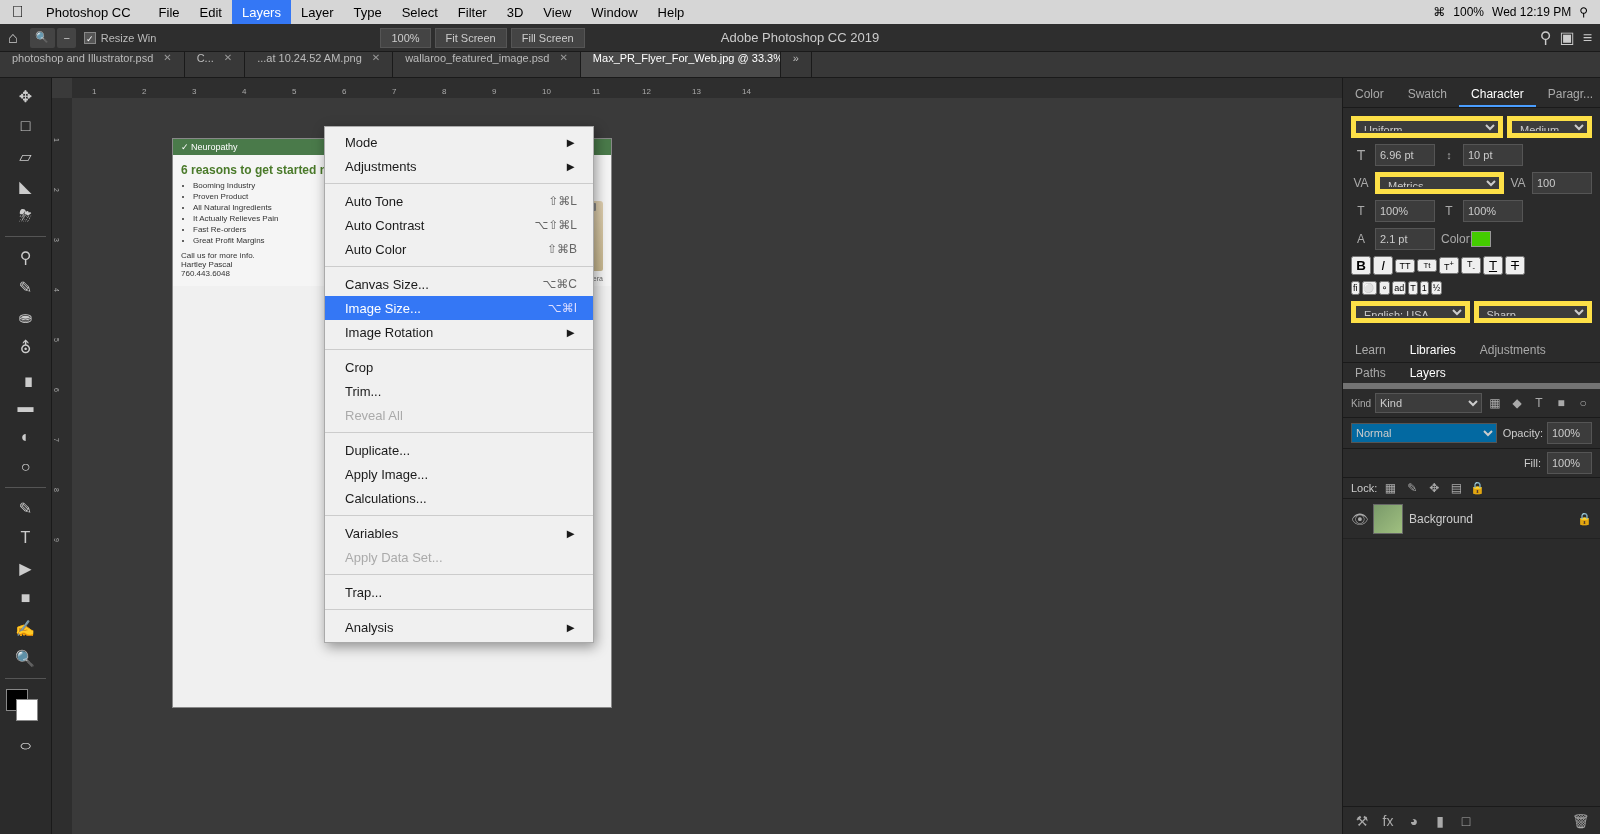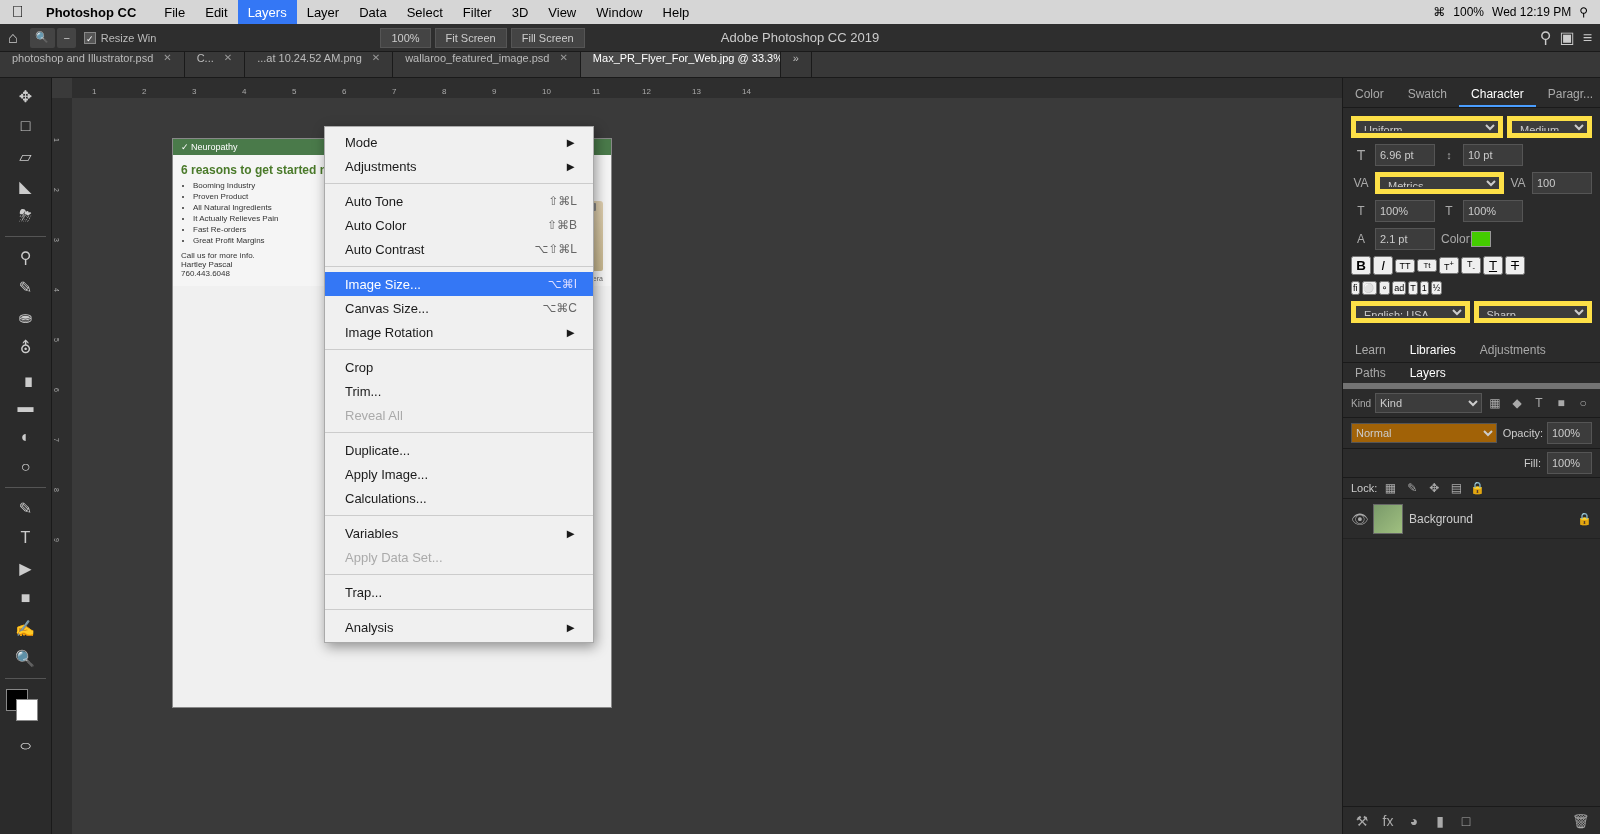--- a/index.html
+++ b/index.html
@@ -4,21 +4,21 @@
   <style>
     * { margin: 0; padding: 0; box-sizing: border-box; }
     body { width: 1600px; height: 834px; overflow: hidden; background: #3a3a3a; font-family: -apple-system, 'Helvetica Neue', Arial, sans-serif; font-size: 12px; color: #fff; user-select: none; }
 
     
     #menubar {
       width: 100%; height: 24px; background: #d6d6d6; display: flex; align-items: center;
       color: #000; font-size: 13px;
     }
     #menubar .apple { margin: 0 12px; font-size: 16px; }
-    #menubar .app-name { font-weight: bold; margin-right: 8px; }
+    #menubar .app-name { font-weight: normal; margin-right: 8px; }
     #menubar .menu-item { padding: 0 10px; height: 100%; display: flex; align-items: center; cursor: default; }
     #menubar .menu-item.active { background: #3477f5; color: #fff; }
     #menubar .right-items { margin-left: auto; display: flex; align-items: center; gap: 8px; padding-right: 12px; font-size: 12px; }
 
     
     #ps-toolbar {
       width: 100%; height: 28px; background: #2e2e2e; display: flex; align-items: center;
       border-bottom: 1px solid #1a1a1a; padding: 0 8px; gap: 4px;
     }
     #ps-toolbar .home-icon { font-size: 16px; margin-right: 8px; color: #ccc; }
@@ -129,21 +129,21 @@
       display: flex; align-items: center; padding: 4px 8px; gap: 4px;
       background: #2b2b2b; border-bottom: 1px solid #1a1a1a;
     }
     .layer-kind-select { background: #3c3c3c; border: 1px solid #555; color: #ccc; font-size: 11px; height: 20px; flex: 1; }
     .layer-icon-btn { color: #aaa; font-size: 12px; width: 18px; text-align: center; cursor: pointer; }
 
     #layer-props {
       display: flex; align-items: center; padding: 4px 8px; gap: 6px;
       background: #2b2b2b; border-bottom: 1px solid #1a1a1a; font-size: 11px; color: #ccc;
     }
-    .blend-select { background: #a16207; border: 1px solid #555; color: #ccc; font-size: 11px; height: 20px; flex: 1; }
+    .blend-select { background: #0369a1; border: 1px solid #555; color: #ccc; font-size: 11px; height: 20px; flex: 1; }
     .opacity-row { display: flex; align-items: center; gap: 4px; }
 
     #layer-lock-row {
       display: flex; align-items: center; padding: 3px 8px; gap: 4px;
       background: #2b2b2b; border-bottom: 1px solid #1a1a1a; font-size: 11px; color: #ccc;
     }
 
     #layers-list { flex: 1; overflow-y: auto; background: #2b2b2b; }
     .layer-item {
       display: flex; align-items: center; padding: 4px 8px; gap: 6px;
@@ -177,21 +177,21 @@
 </head>
 <body>
 
 <div id="menubar">
   <span class="apple"></span>
   <span class="app-name menu-item">Photoshop CC</span>
   <span class="menu-item">File</span>
   <span class="menu-item">Edit</span>
   <span class="menu-item active">Layers</span>
   <span class="menu-item">Layer</span>
-  <span class="menu-item">Data</span>
+  <span class="menu-item">Type</span>
   <span class="menu-item">Select</span>
   <span class="menu-item">Filter</span>
   <span class="menu-item">3D</span>
   <span class="menu-item">View</span>
   <span class="menu-item">Window</span>
   <span class="menu-item">Help</span>
   <div class="right-items">
     <span>⌘</span>
     <span>100%</span>
     <span>Wed 12:19 PM</span>
@@ -374,38 +374,38 @@
         </div>
       </div>
       <div class="menu-divider"></div>
 
       <div class="menu-section">
         <div class="menu-row">
           <span>Auto Tone</span>
           <span class="shortcut">⇧⌘L</span>
         </div>
         <div class="menu-row">
+          <span>Auto Contrast</span>
+          <span class="shortcut">⌥⇧⌘L</span>
+        </div>
+        <div class="menu-row">
           <span>Auto Color</span>
           <span class="shortcut">⇧⌘B</span>
         </div>
-        <div class="menu-row">
-          <span>Auto Contrast</span>
-          <span class="shortcut">⌥⇧⌘L</span>
-        </div>
       </div>
       <div class="menu-divider"></div>
 
       <div class="menu-section">
+        <div class="menu-row">
+          <span>Canvas Size...</span>
+          <span class="shortcut">⌥⌘C</span>
+        </div>
         <div class="menu-row active-item">
           <span>Image Size...</span>
           <span class="shortcut">⌥⌘I</span>
-        </div>
-        <div class="menu-row">
-          <span>Canvas Size...</span>
-          <span class="shortcut">⌥⌘C</span>
         </div>
         <div class="menu-row">
           <span>Image Rotation</span>
           <span class="arrow">►</span>
         </div>
       </div>
       <div class="menu-divider"></div>
 
       <div class="menu-section">
         <div class="menu-row">

